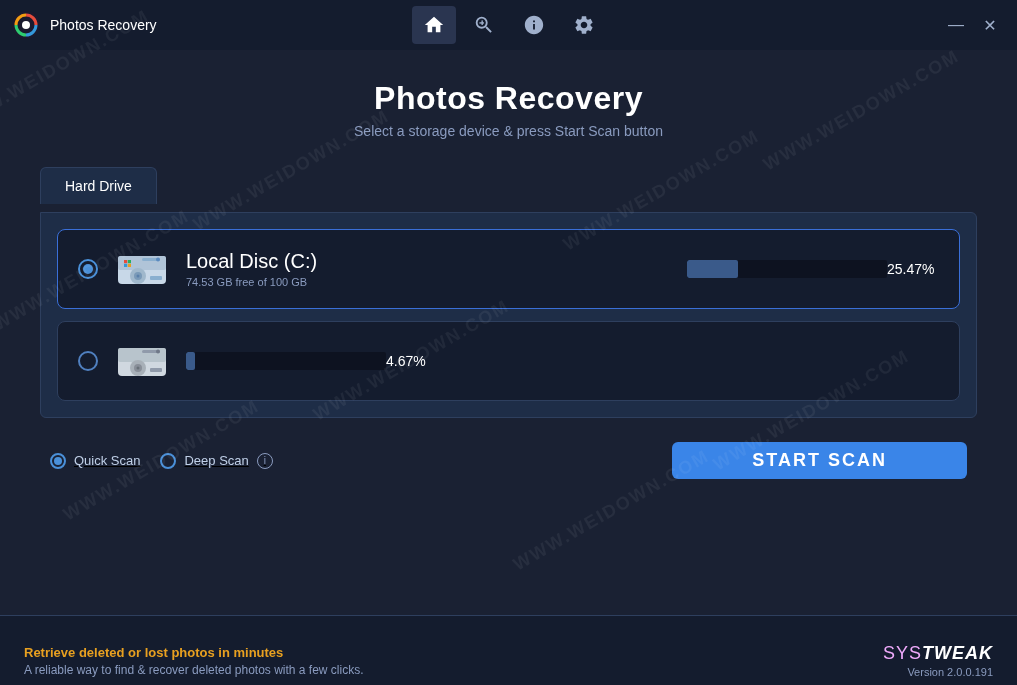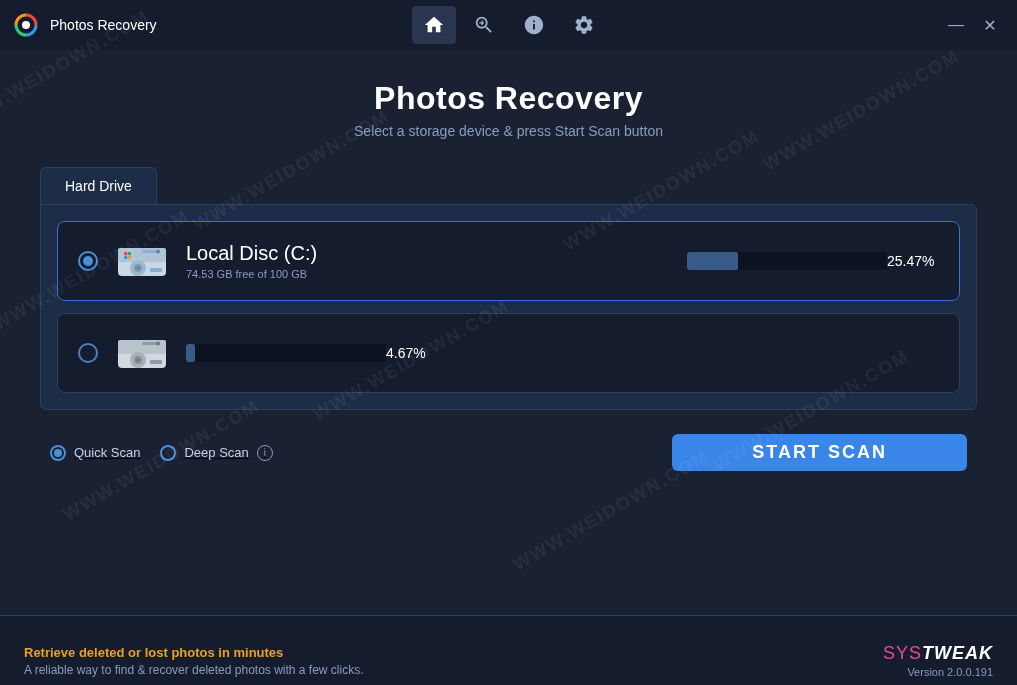--- a/index.html
+++ b/index.html
@@ -94,21 +94,21 @@
     }
     .page-subtitle {
       color: #8a9bbf;
       font-size: 14px;
       margin-top: 6px;
     }
 
     
     .tabs {
       display: flex;
-      margin-bottom: 0;
+      margin-bottom: 8px;
     }
     .tab {
       padding: 10px 24px;
       font-size: 14px;
       cursor: pointer;
       border-radius: 6px 6px 0 0;
       border: none;
       background: transparent;
       color: #8a9bbf;
     }
@@ -303,21 +303,21 @@
     }
     .footer-brand {
       text-align: right;
     }
     .brand-name {
       color: #c0d0e8;
       font-size: 18px;
       font-weight: 700;
       letter-spacing: 1px;
     }
-    .brand-name span.sys { color: #ec4899; font-weight: 400; }
+    .brand-name span.sys { color: #f0abfc; font-weight: 400; }
     .brand-name span.tweak { color: #ffffff; font-weight: 700; font-style: italic; }
     .brand-version {
       color: #8a9bbf;
       font-size: 11px;
       text-align: right;
       margin-top: 2px;
     }
 
     
     .watermark {

